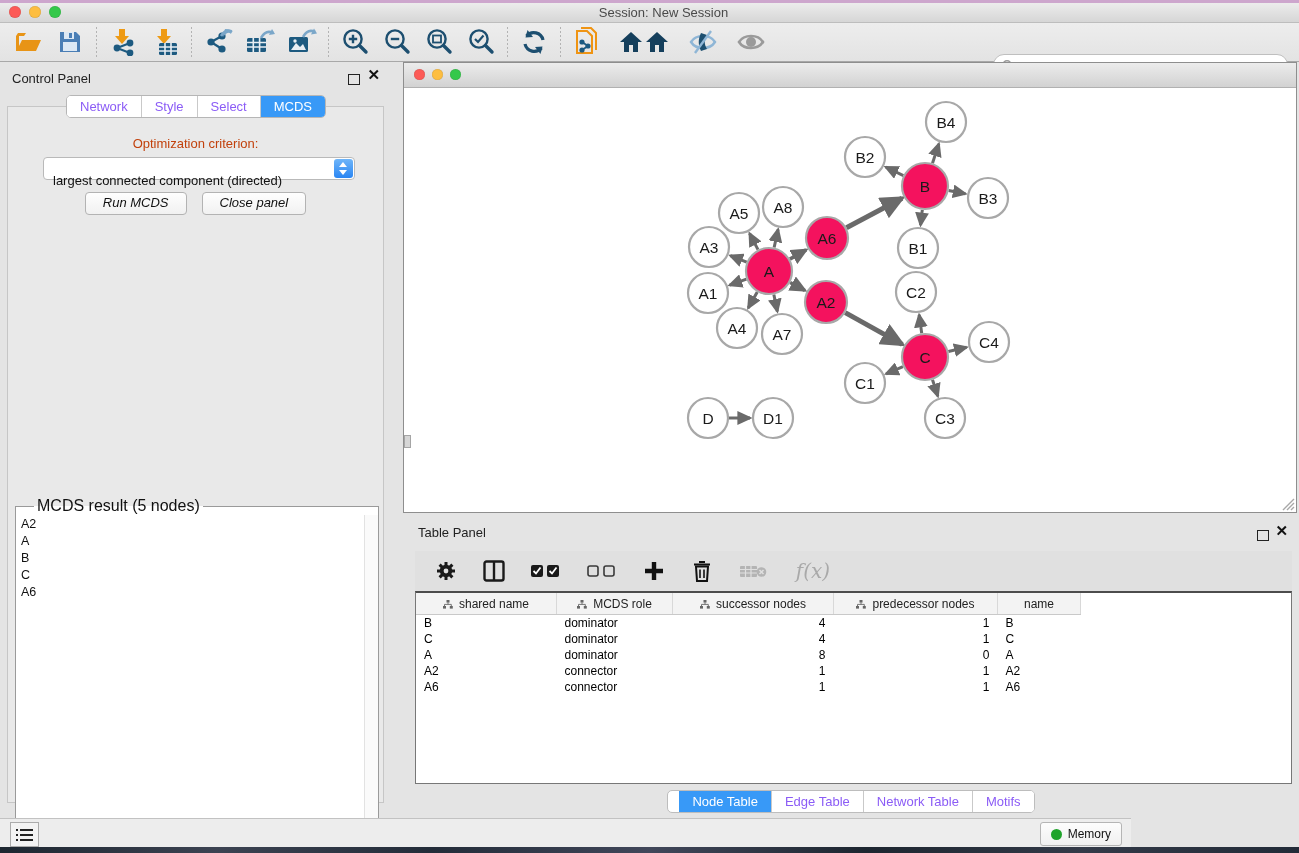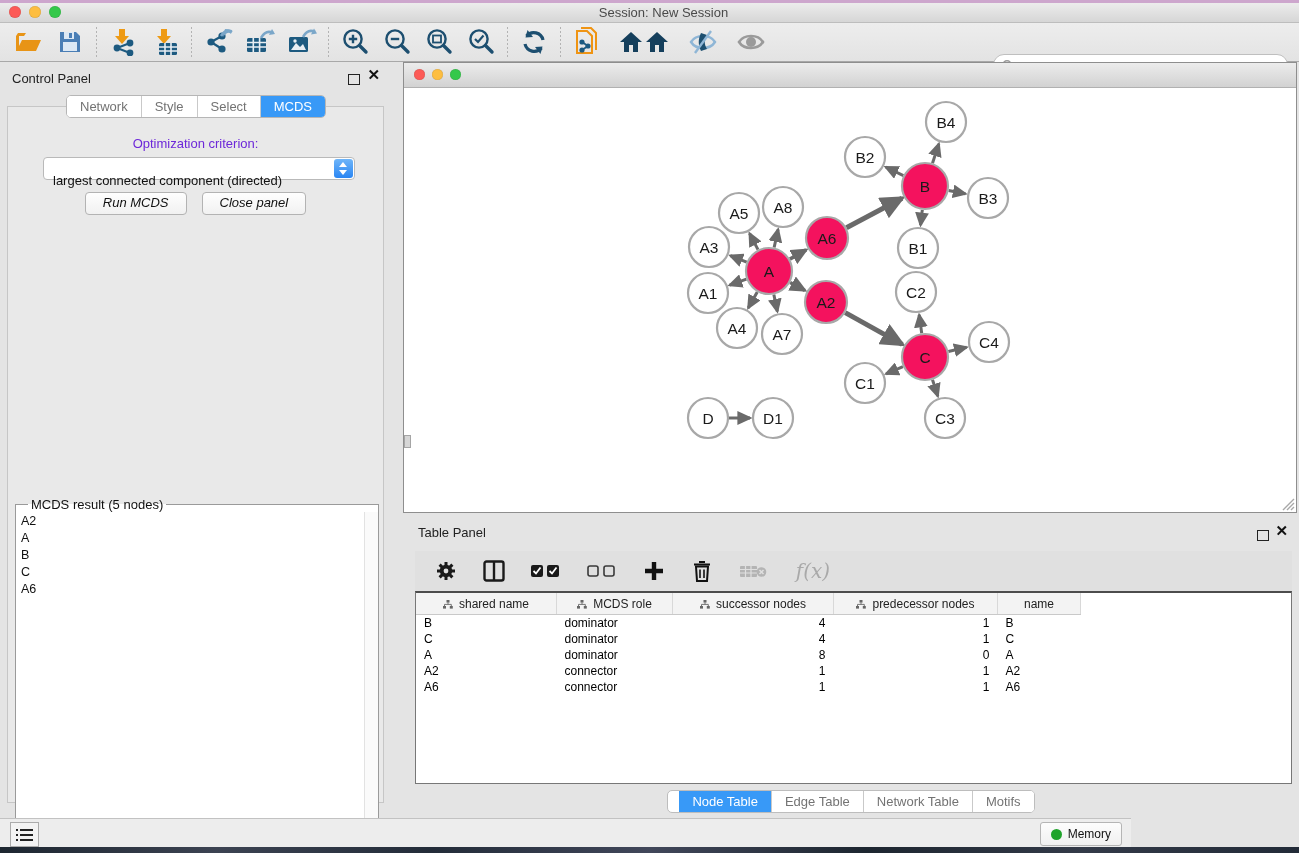--- a/index.html
+++ b/index.html
@@ -35,42 +35,42 @@
   .searchbox input{position:absolute;left:24px;top:1px;width:260px;height:18px;border:none;outline:none;
     font-size:12px;background:transparent;}
   
   .control-panel{position:absolute;left:0;top:62px;width:392px;height:748px;}
   .panel-header-title{position:absolute;left:12px;top:9px;font-size:13px;color:#222;}
   .panel-float{position:absolute;width:10px;height:9px;border:1.5px solid #222;top:12px;}
   .panel-close{position:absolute;font-size:15px;font-weight:bold;color:#111;top:5px;line-height:15px;}
   .cp-float{right:32px;} .cp-close{right:12px;}
   .cp-tabs{position:absolute;left:50%;transform:translateX(-50%);top:33px;display:flex;z-index:3;
     border:1px solid #b6b6b6;border-radius:5px;overflow:hidden;background:#fff;}
-  .seg{height:21px;line-height:21px;padding:0 13px;font-size:13px;color:#737373;background:#fff;
+  .seg{height:21px;line-height:21px;padding:0 13px;font-size:13px;color:#8b5cf6;background:#fff;
     border-right:1px solid #c9c9c9;cursor:default;}
   .seg:last-child{border-right:none;}
   .seg.active{background:#3899f7;color:#fff;}
   .cp-content{position:absolute;left:7px;top:44px;width:377px;height:697px;
     background:#e9e9e9;border:1px solid #c6c6c6;box-sizing:border-box;}
-  .opt-label{position:absolute;left:0;right:0;top:29px;text-align:center;font-size:13px;color:#6d28d9;}
+  .opt-label{position:absolute;left:0;right:0;top:29px;text-align:center;font-size:13px;color:#c2410c;}
   .opt-select{position:absolute;left:35px;top:50px;width:312px;height:23px;background:#fff;
     border:1px solid #b9b9b9;border-radius:4px;box-sizing:border-box;}
   .opt-select .val{position:absolute;left:9px;top:3px;font-size:13px;color:#111;white-space:nowrap;margin-top:12px;}
   .opt-stepper{position:absolute;right:1px;top:1px;width:19px;height:19px;border-radius:3px;
     background:linear-gradient(#6fb5f9,#2a86f3);}
   .opt-stepper .up,.opt-stepper .dn{position:absolute;left:5px;width:0;height:0;
     border-left:4.5px solid transparent;border-right:4.5px solid transparent;}
   .opt-stepper .up{top:3px;border-bottom:5px solid #fff;}
   .opt-stepper .dn{bottom:3px;border-top:5px solid #fff;}
   .cp-buttons{position:absolute;left:0;right:0;top:85px;display:flex;justify-content:center;gap:15px;}
   .btn{height:21px;line-height:20px;padding:0 17px;background:linear-gradient(#fefefe,#f1f1f1);
     border:1px solid #b3b3b3;border-radius:4px;font-size:13px;color:#111;cursor:default;font-style:italic;}
   .mcds-fieldset{position:absolute;left:7px;top:390px;width:362px;height:342px;margin:0;padding:0;
     border:1px solid #9a9a9a;background:#fff;}
-  .mcds-fieldset legend{font-size:13px;color:#111;margin-left:12px;padding:0 3px;background:transparent;}
+  .mcds-fieldset legend{font-size:16px;color:#111;margin-left:18px;padding:0 3px;background:transparent;}
   .mcds-list{position:absolute;left:0;top:0;right:13px;bottom:0;overflow:hidden;}
   .mcds-item{font-size:12.5px;color:#111;padding:1.5px 0 1.5px 5px;}
   .mcds-scroll{position:absolute;right:0;top:0;bottom:0;width:13px;background:#fafafa;border-left:1px solid #e2e2e2;}
   
   .net-window{position:absolute;left:403px;top:62px;width:894px;height:451px;
     border:1px solid #8e8e8e;box-sizing:border-box;background:#fff;}
   .net-titlebar{position:absolute;left:0;top:0;right:0;height:24px;
     background:linear-gradient(#ececec,#d2d2d2);border-bottom:1px solid #b1b1b1;}
   .net-titlebar .title{position:absolute;left:0;right:0;top:4px;text-align:center;font-size:13px;color:#333;}
   .net-lights{position:absolute;left:10px;top:6px;display:flex;gap:7px;}

